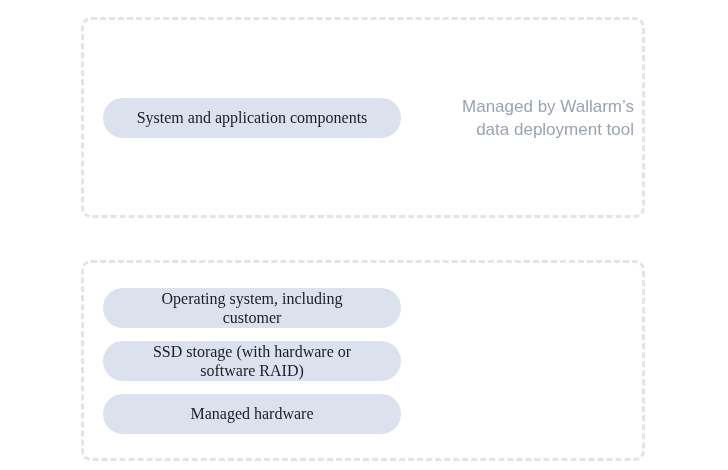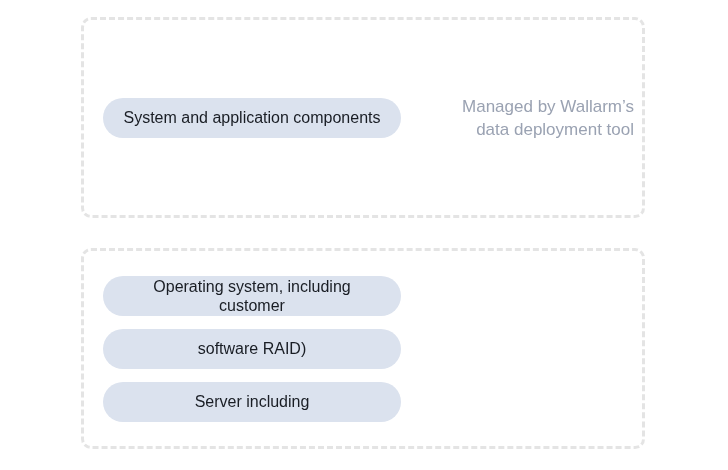--- a/index.html
+++ b/index.html
@@ -16,21 +16,21 @@
     left: 81px;
     width: 564px;
     height: 201px;
     border: 3px dashed var(--dash-border, #e4e4e4);
     border-radius: 10px;
     display: flex;
     align-items: center;
     background: #ffffff;
   }
   .group-top { top: 17px; }
-  .group-bottom { top: 248px; }
+  .group-bottom { top: 260px; }
   .pills {
     margin-left: 19px;
     width: 298px;
     display: flex;
     flex-direction: column;
     gap: 13px;
     flex: none;
   }
   .pill {
     min-height: 40px;
@@ -39,21 +39,21 @@
     color: var(--pill-text, #191d24);
     display: flex;
     flex-direction: column;
     align-items: center;
     justify-content: center;
     text-align: center;
     font-size: 16px;
     line-height: 19px;
     padding: 1px 10px;
   }
-  .pill-line { display: block; }
+  .pill-line { display: block; font-family: Liberation Serif, serif; }
   .group-label {
     flex: 1;
     text-align: right;
     color: var(--label-text, #9aa2b2);
     font-size: 17px;
     line-height: 23px;
     padding: 0 8px;
   }
   .label-line { display: block; }
 </style>
@@ -74,21 +74,22 @@
     </div>
   </section>
 
   <section class="group group-bottom">
     <div class="pills">
       <div class="pill">
         <span class="pill-line">Operating system, including</span>
         <span class="pill-line">customer</span>
       </div>
       <div class="pill">
+        <span class="pill-line">SSD storage (with hardware or</span>
         <span class="pill-line">software RAID)</span>
       </div>
       <div class="pill">
-        <span class="pill-line">Server including</span>
+        <span class="pill-line">Managed hardware</span>
       </div>
     </div>
   </section>
 
 </div>
 
 </body></html>

